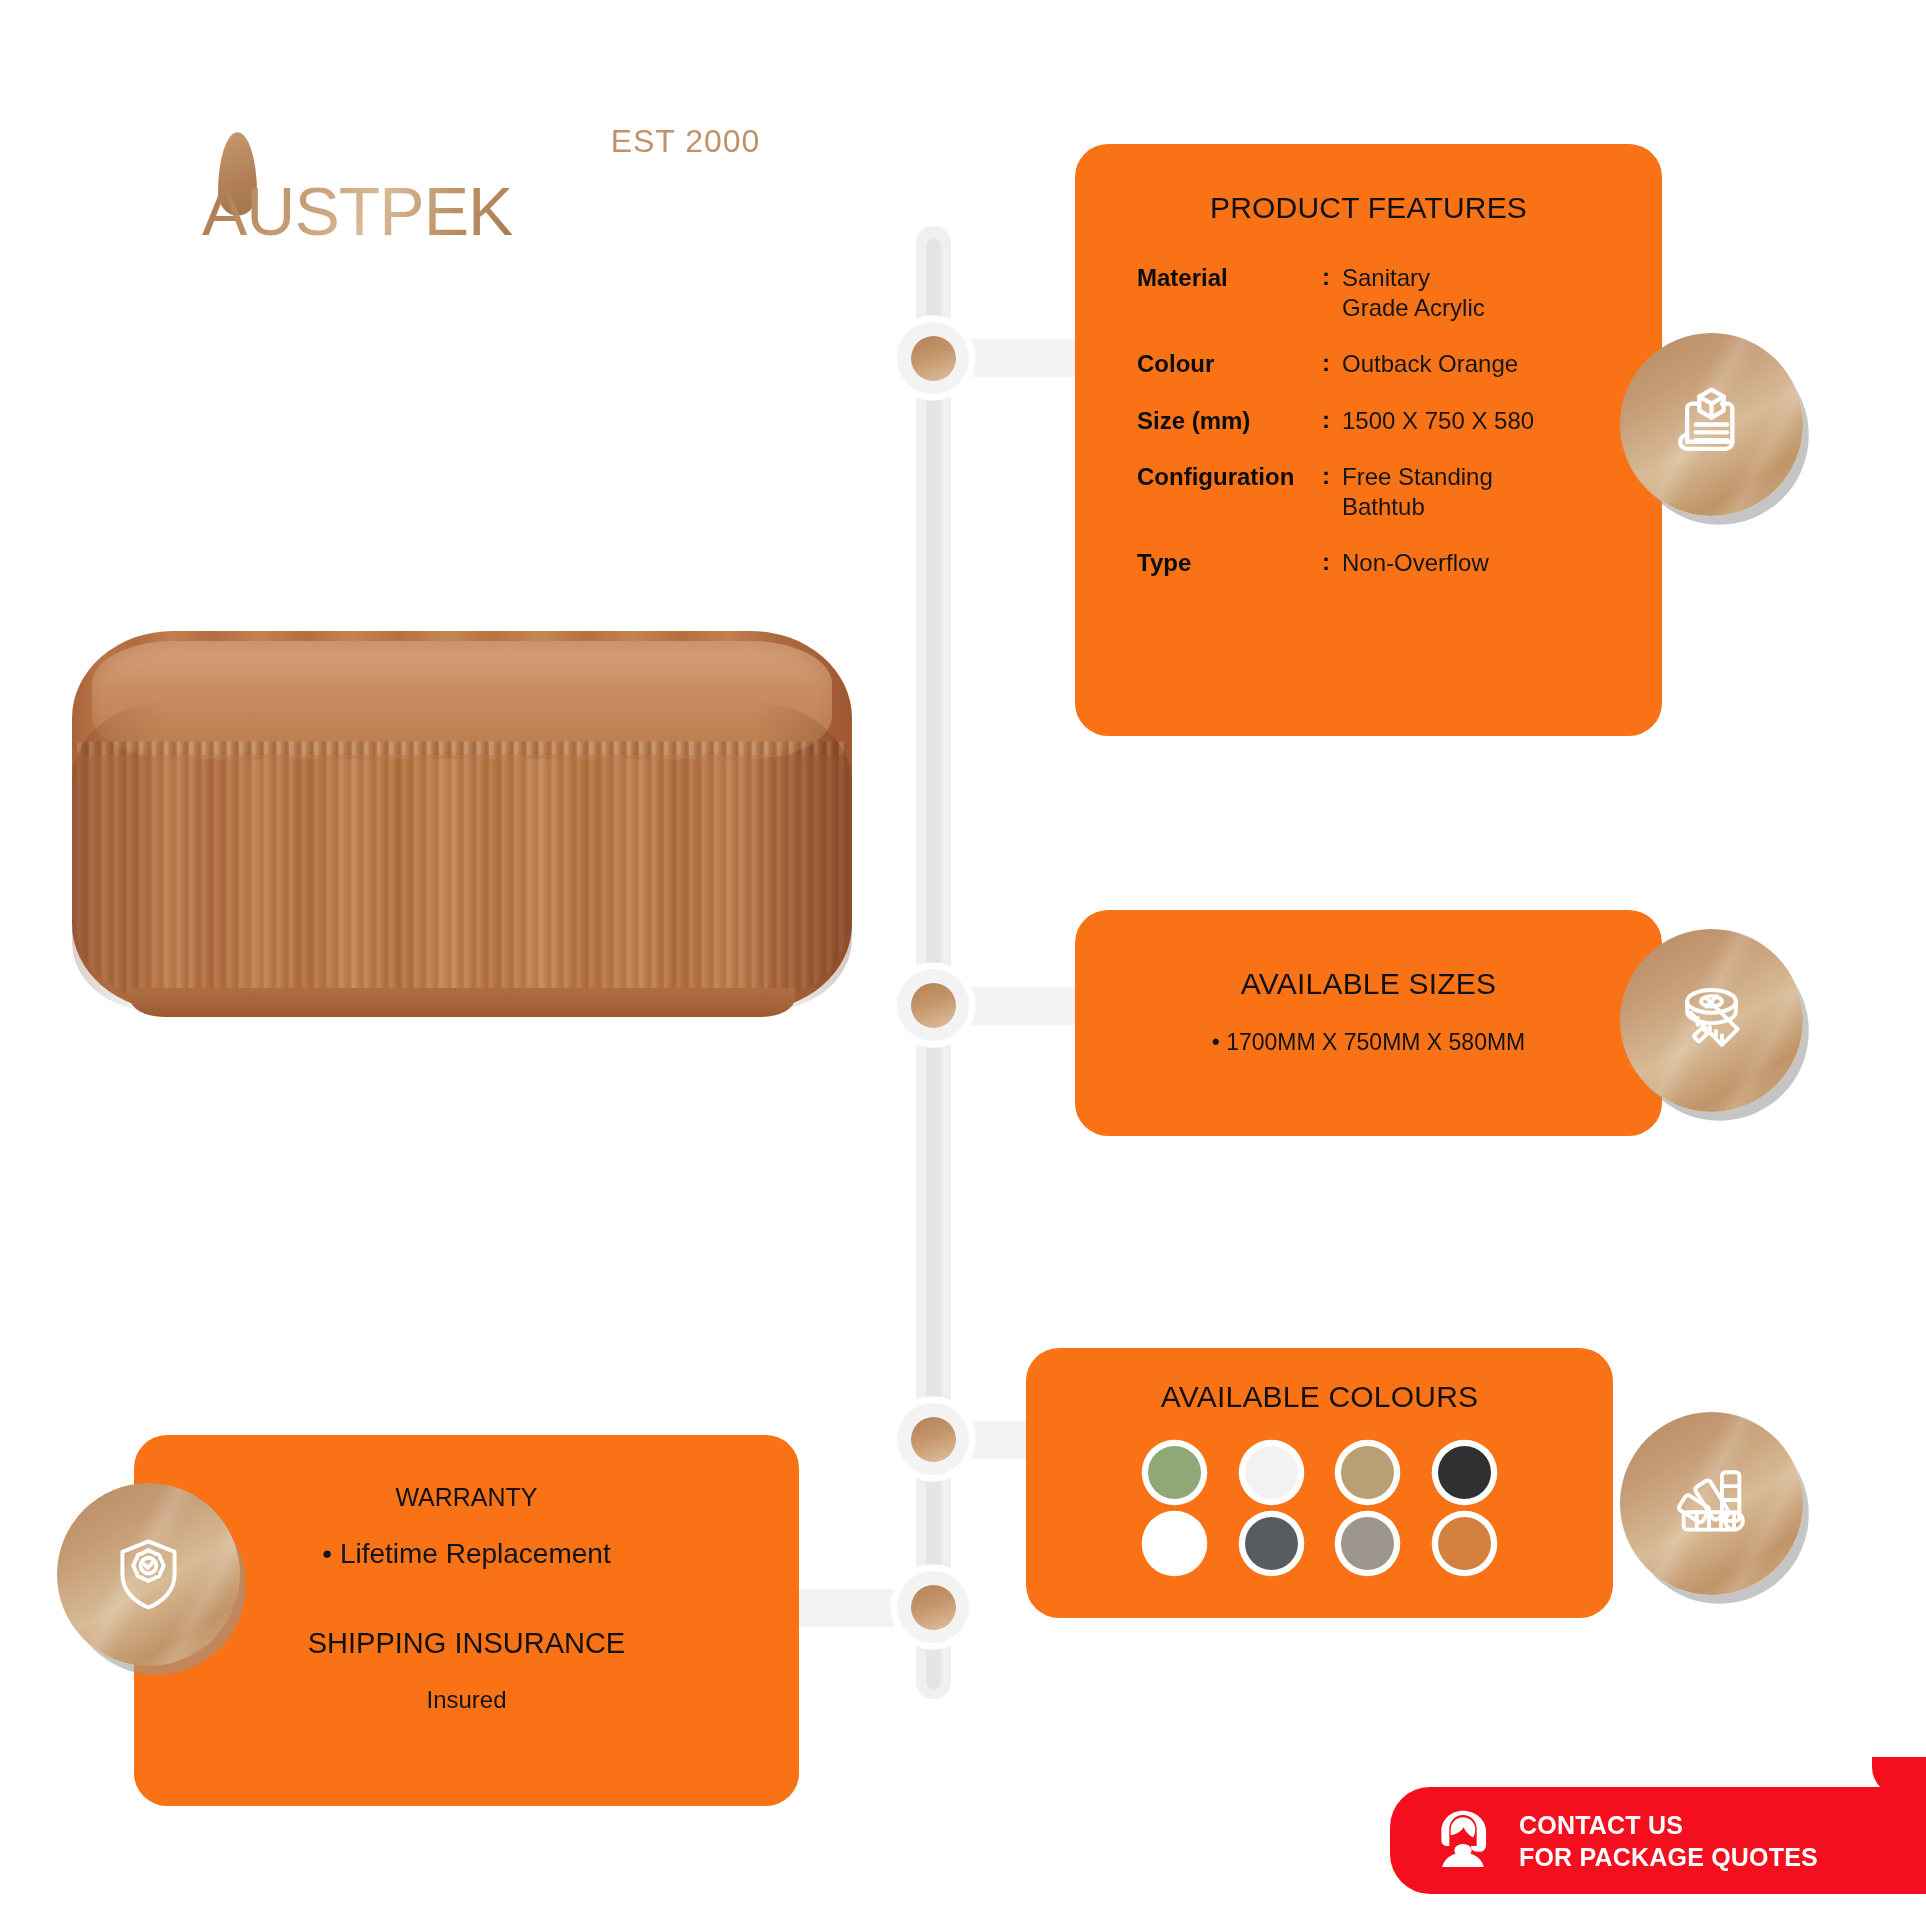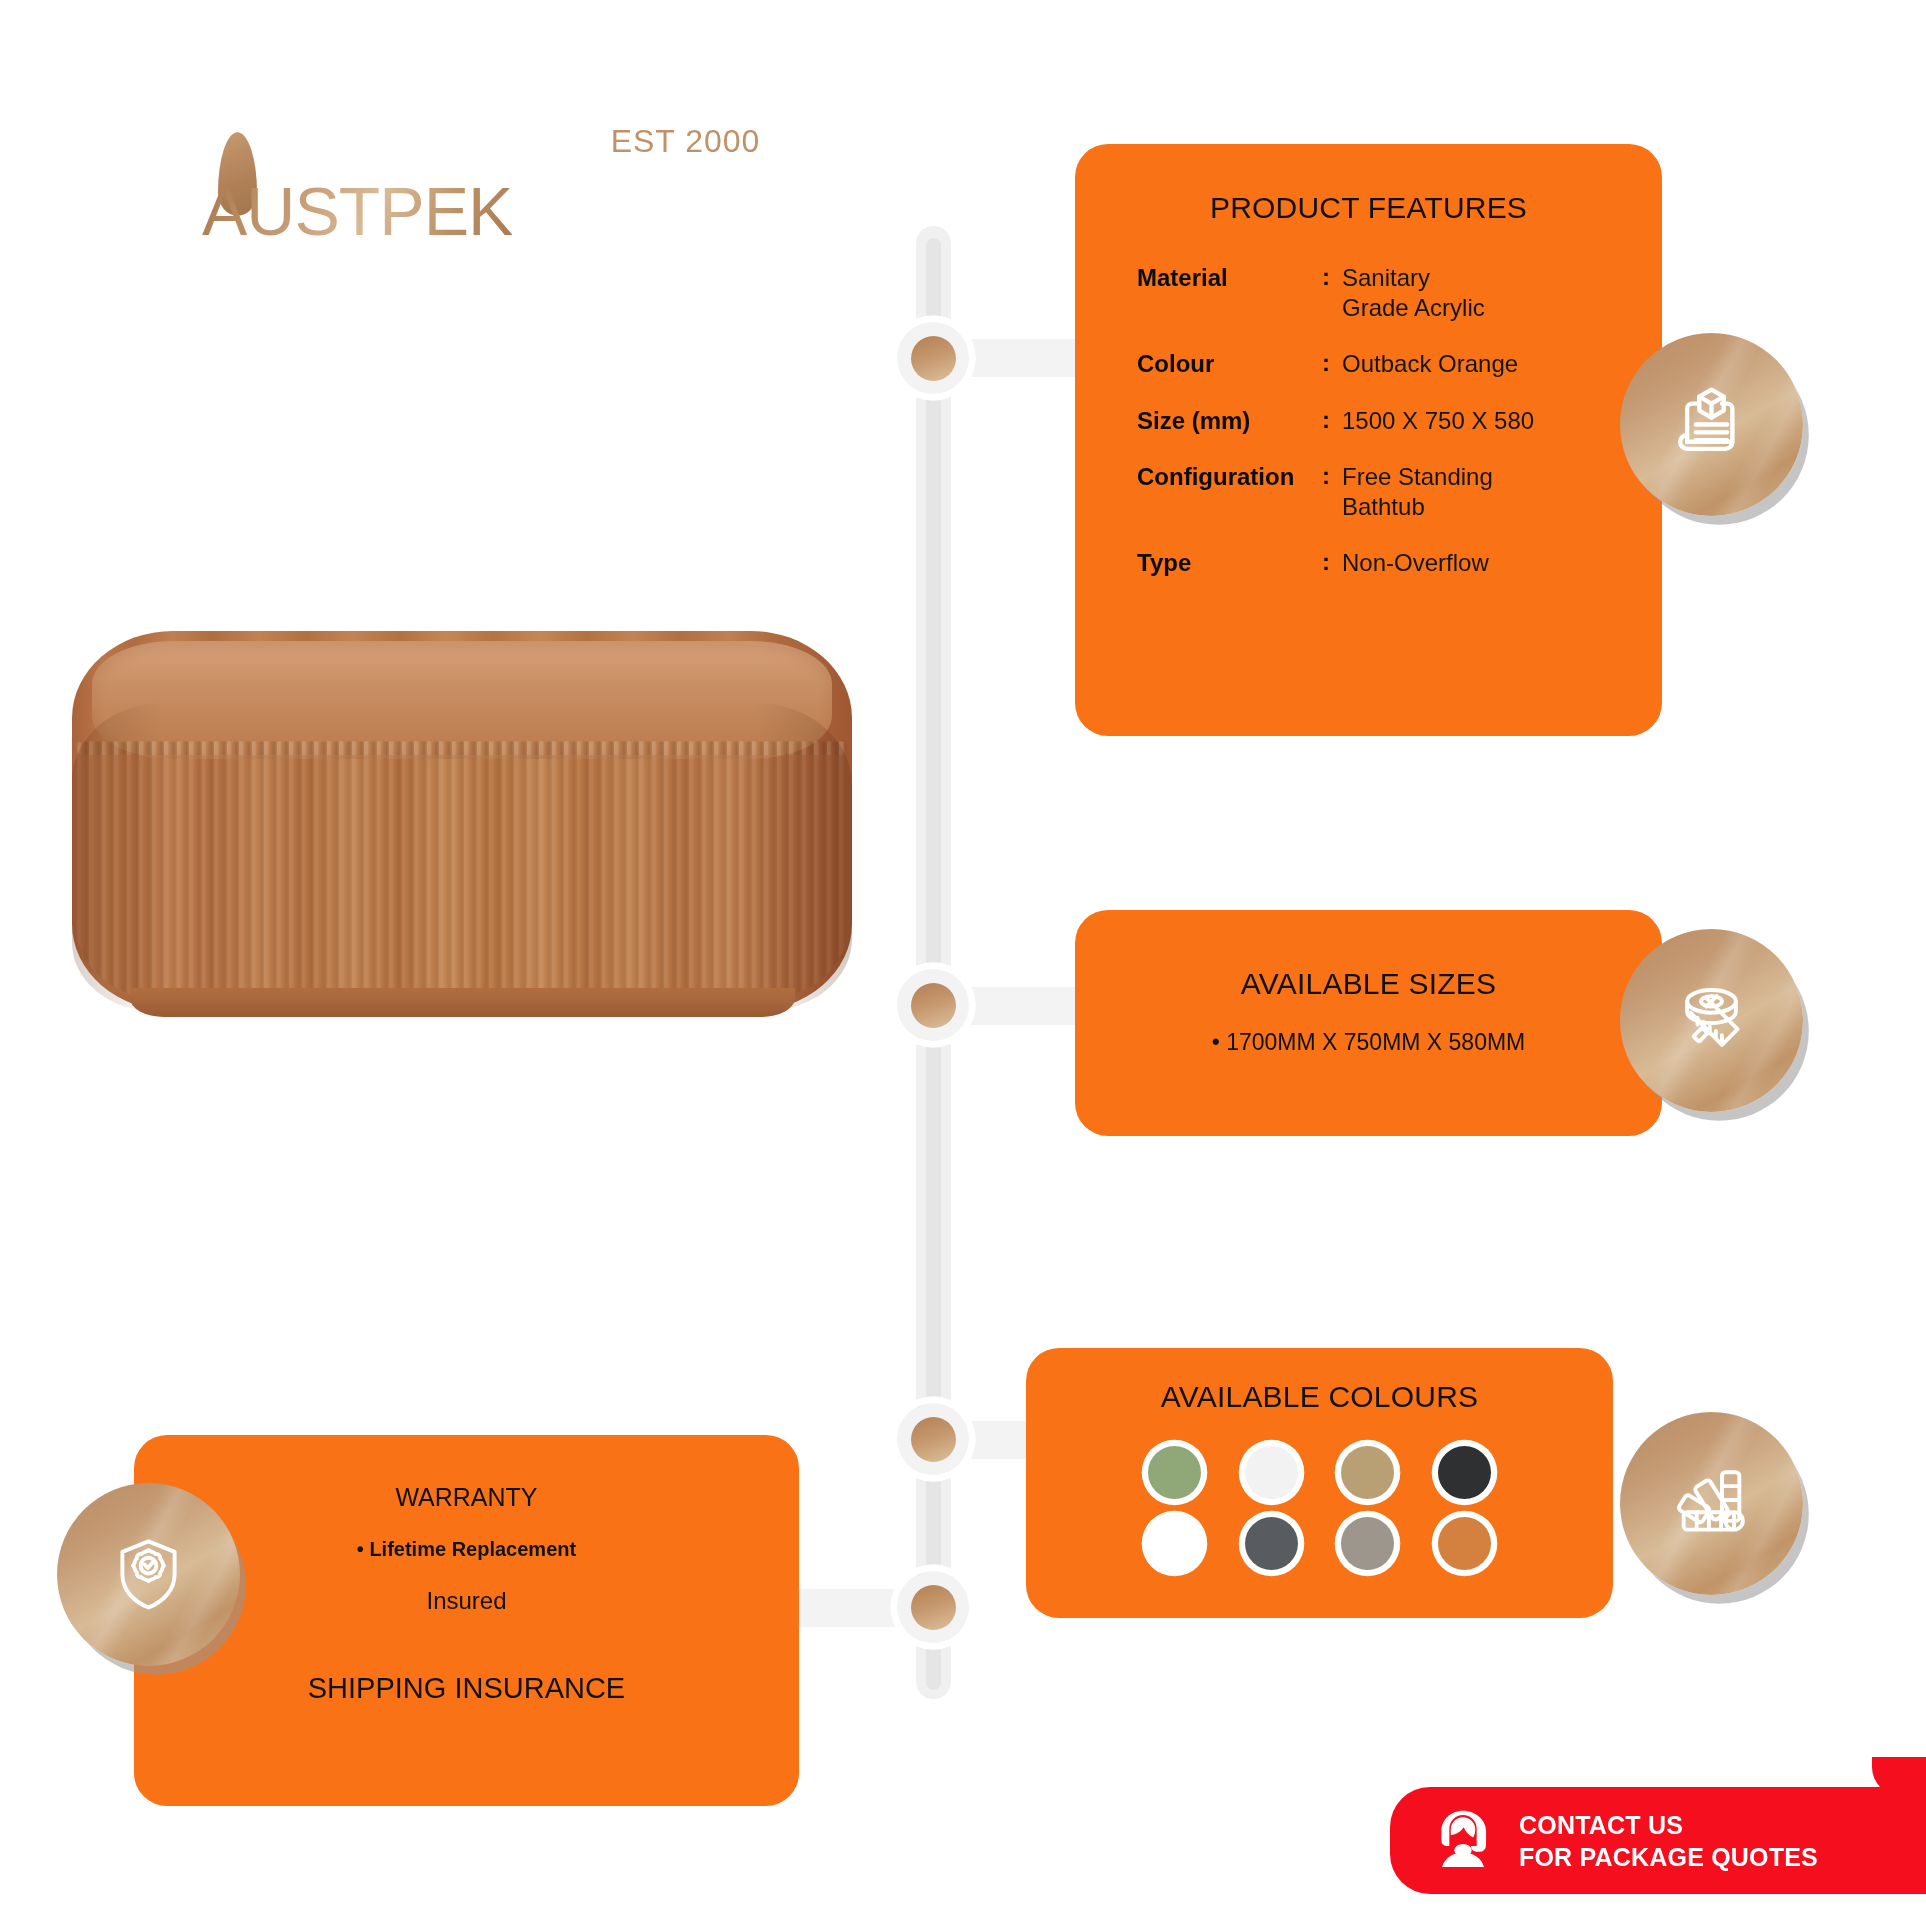--- a/index.html
+++ b/index.html
@@ -154,21 +154,21 @@
     width:53px; height:53px; border-radius:50%;
     box-shadow:0 0 0 6.3px #ffffff;
   }
 
   
   #card-warranty{ left:134px; top:1435px; width:665px; height:371px; }
   #card-warranty .wtitle{
     text-align:center; font-size:25px; color:#111215; margin-top:48px;
   }
   #warranty-list{ margin-top:26px; text-align:center; }
-  #warranty-list li{ list-style:none; font-size:20px; color:#131419;font-weight:bold; }
+  #warranty-list li{ list-style:none; font-size:28px; color:#131419; }
   #warranty-list li::before{ content:"• "; }
   #ship-title{ text-align:center; font-size:29px; color:#111215; margin-top:57px; }
   #ship-value{ text-align:center; font-size:24px; color:#131419; margin-top:26px; }
 
   
   .icon-bubble{
     position:absolute; width:183px; height:183px; border-radius:50%;
     background:linear-gradient(150deg,#b98a61 0%, #c49b74 28%, #d8bb97 55%, #c09468 78%, #d3b48f 100%);
     display:flex; align-items:center; justify-content:center;
     z-index:9;
@@ -336,22 +336,22 @@
     <rect x="40" y="24" width="20" height="44" rx="4" transform="rotate(-32 50 46)"></rect>
     <rect x="20" y="40" width="20" height="32" rx="4" transform="rotate(-58 30 56)"></rect>
   </svg>
 </div>
 
 <div class="card" id="card-warranty">
   <div class="wtitle">WARRANTY</div>
   <ul id="warranty-list">
     <li>Lifetime Replacement</li>
   </ul>
+  <div id="ship-title">SHIPPING INSURANCE</div>
   <div id="ship-value">Insured</div>
-  <div id="ship-title">SHIPPING INSURANCE</div>
 </div>
 
 <div class="icon-bubble" id="icon-warranty">
   <svg viewBox="0 0 100 100" fill="none" stroke="#ffffff" stroke-width="4.5" stroke-linecap="round" stroke-linejoin="round">
     <path d="M50 12 20 24v26c0 18 13 31 30 38 17-7 30-20 30-38V24z"></path>
     <path d="M50 22c-2.4 2.6-6.2 1.4-8 4.4-3.4-.6-6 2-5.4 5.4-3 1.8-1.8 5.6-4.4 8 2.6 2.4 1.4 6.2 4.4 8-.6 3.4 2 6 5.4 5.4 1.8 3 5.6 1.8 8 4.4 2.4-2.6 6.2-1.4 8-4.4 3.4.6 6-2 5.4-5.4 3-1.8 1.8-5.6 4.4-8-2.6-2.4-1.4-6.2-4.4-8 .6-3.4-2-6-5.4-5.4-1.8-3-5.6-1.8-8-4.4z"></path>
     <circle cx="50" cy="39.8" r="9"></circle>
     <path d="M45.5 38.5 49 42.5l5.5-6"></path>
   </svg>
 </div>

